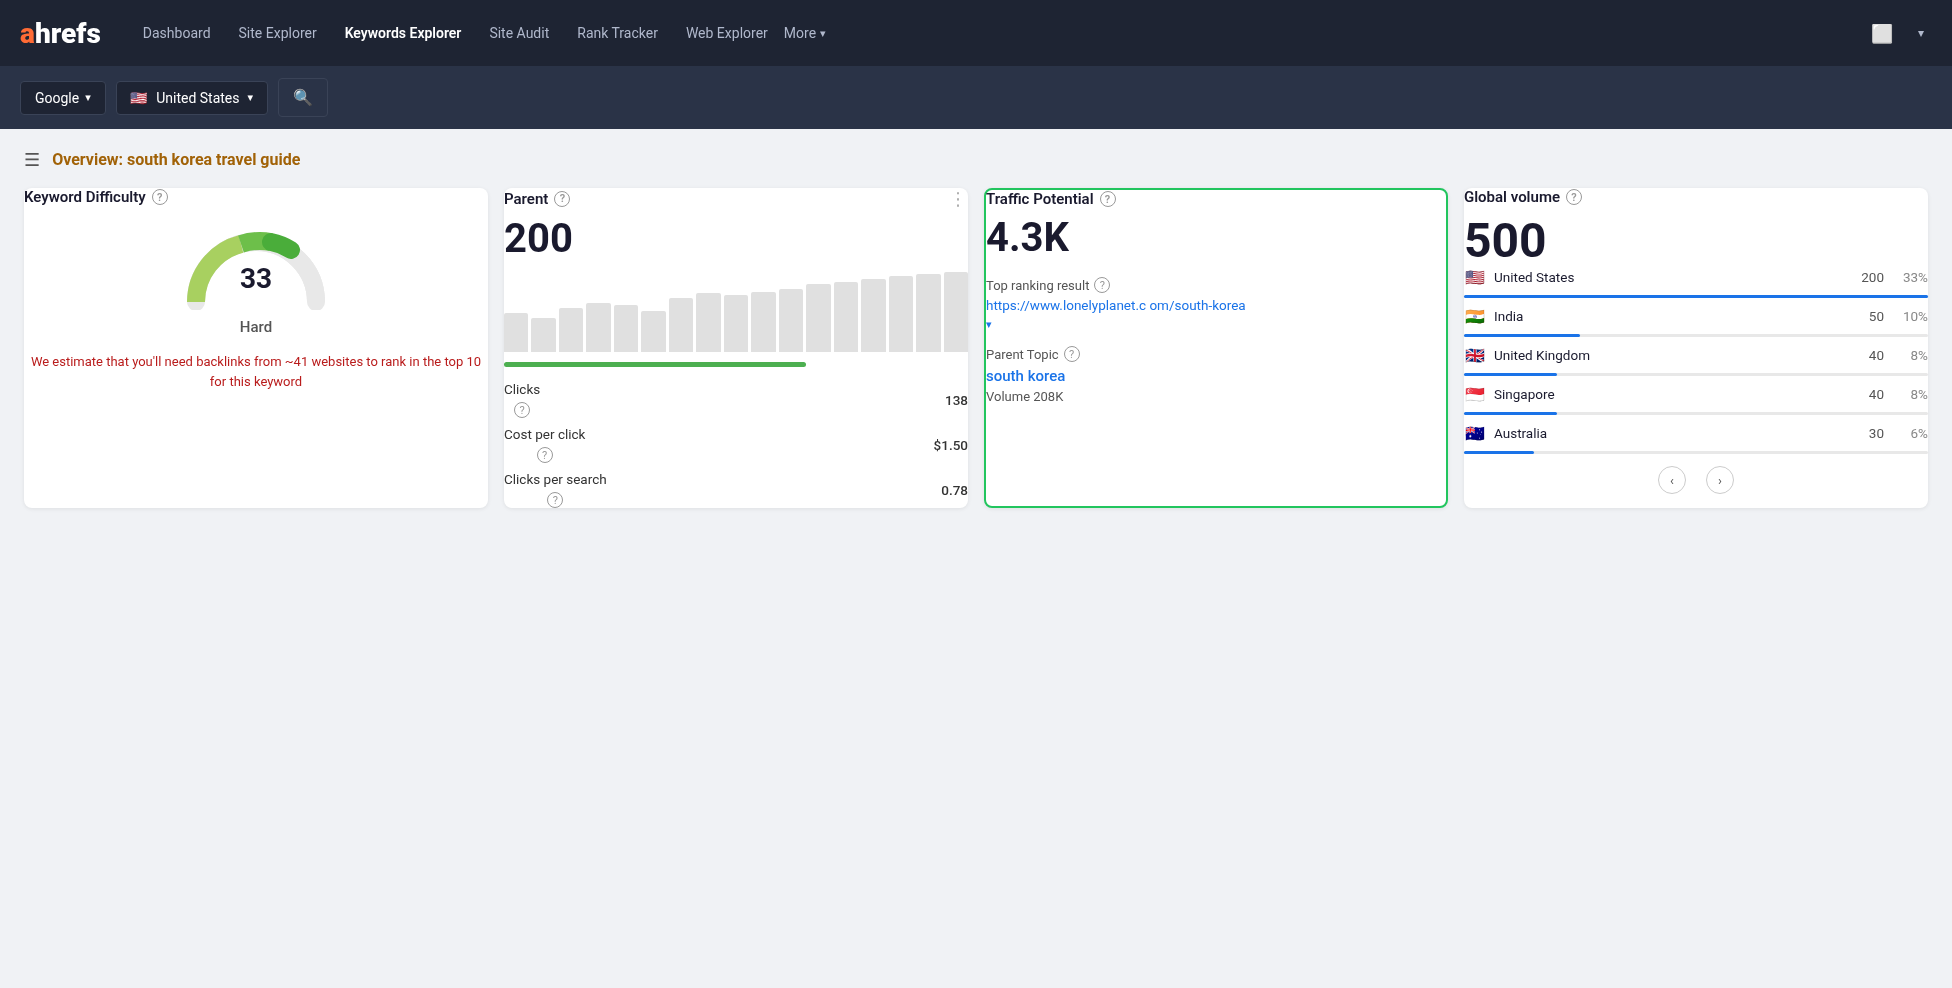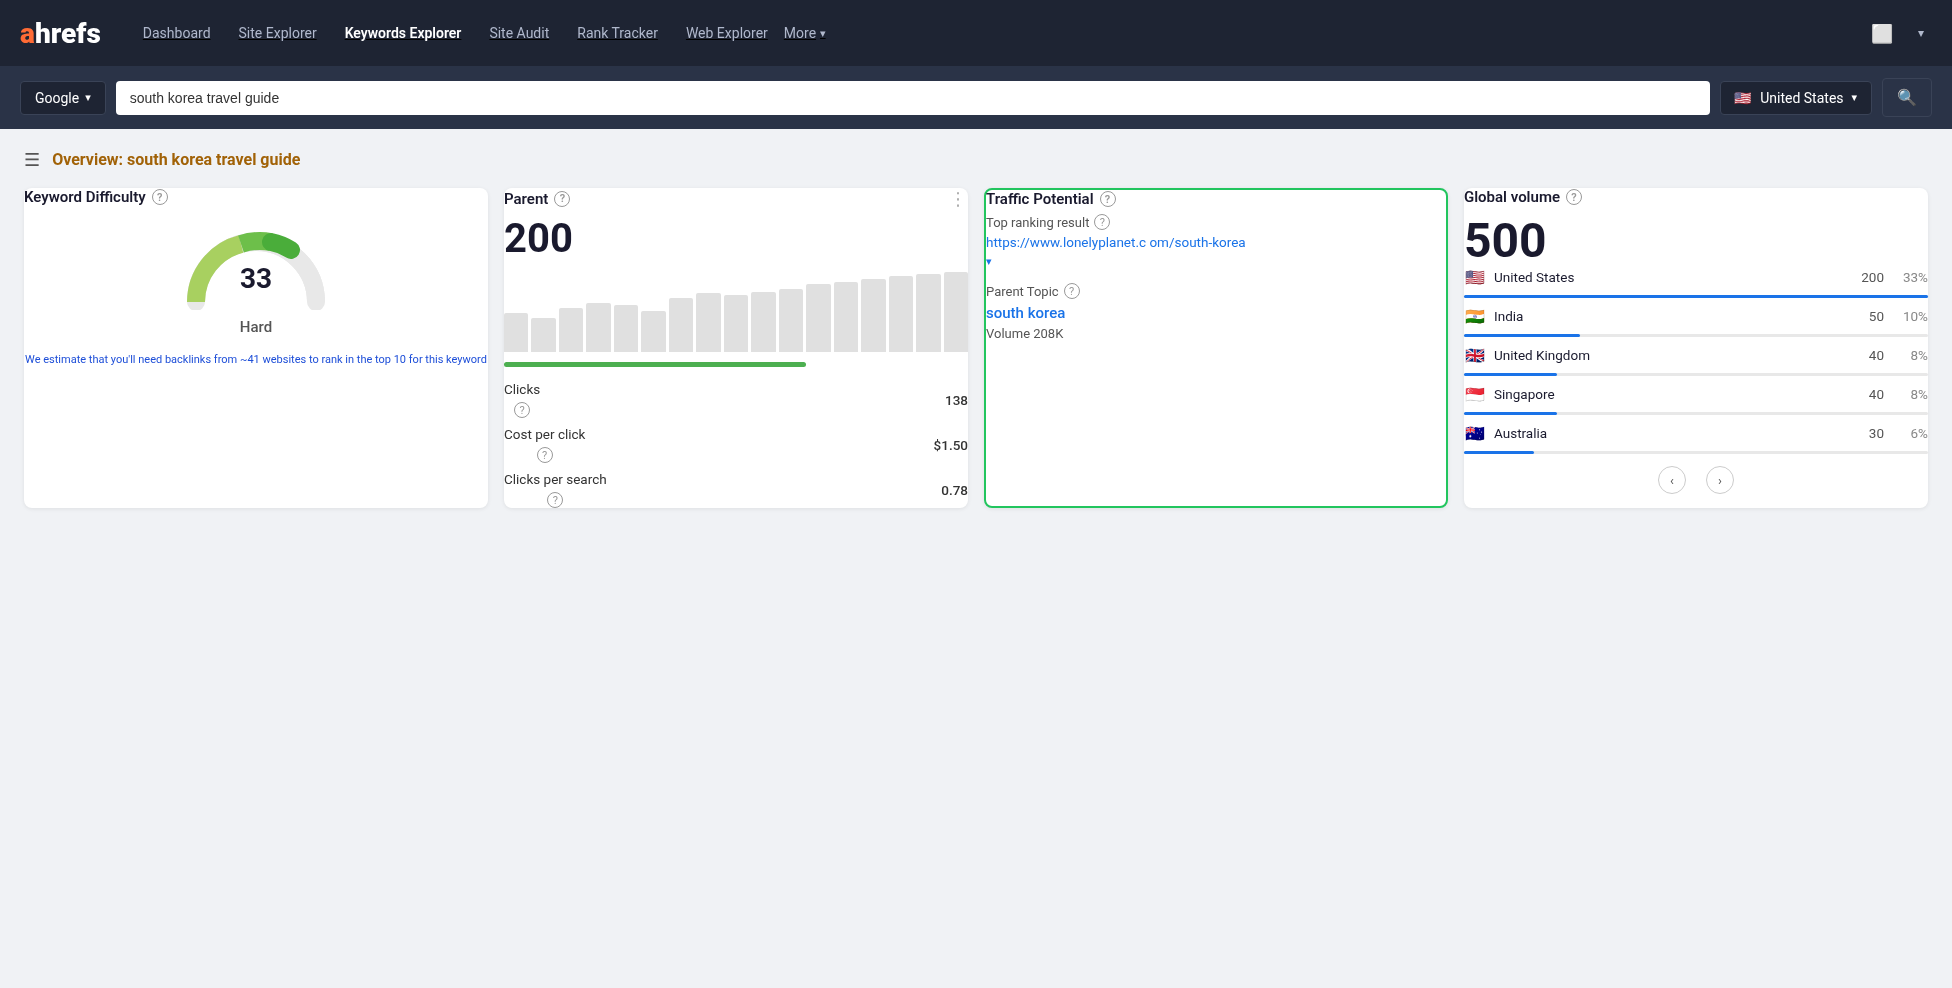--- a/index.html
+++ b/index.html
@@ -2,21 +2,21 @@
 <html><head>
   <meta charset="utf-8">
   <style>
     * { box-sizing: border-box; margin: 0; padding: 0; }
     body { font-family: -apple-system, BlinkMacSystemFont, 'Segoe UI', Roboto, sans-serif; background: #f0f2f5; }
 
     
     .nav { background: #1e2433; display: flex; align-items: center; padding: 0 20px; height: 66px; gap: 0; }
     .nav-logo { color: #ff6b35; font-size: 28px; font-weight: 900; margin-right: 30px; }
     .nav-logo span { color: white; }
-    .nav-links { display: flex; gap: 4px; flex: 1; align-items: center; text-decoration: underline; }
+    .nav-links { display: flex; gap: 4px; flex: 1; align-items: center; }
     .nav-link { color: #b0b8cc; font-size: 14px; padding: 6px 12px; cursor: pointer; text-decoration: none; border-radius: 4px; }
     .nav-link.active { color: white; font-weight: 600; }
     .nav-right { display: flex; align-items: center; gap: 8px; }
     .nav-icon-btn { color: #b0b8cc; cursor: pointer; font-size: 18px; padding: 4px 8px; }
     .nav-more { display: flex; align-items: center; gap: 4px; color: #b0b8cc; font-size: 14px; cursor: pointer; }
 
     
     .search-bar { background: #2a3347; padding: 12px 20px; display: flex; align-items: center; gap: 10px; }
     .search-engine { background: #1e2433; color: white; border: 1px solid #3a4357; padding: 8px 14px; border-radius: 4px; font-size: 14px; cursor: pointer; display: flex; align-items: center; gap: 6px; }
     .search-input { flex: 1; background: white; border: none; padding: 9px 14px; border-radius: 4px; font-size: 14px; color: #333; outline: none; }
@@ -39,21 +39,21 @@
 
     
     .card-header { display: flex; justify-content: space-between; align-items: center; margin-bottom: 6px; }
     .card-title { font-size: 15px; font-weight: 600; color: #1a1a2e; display: flex; align-items: center; gap: 6px; }
     .help-icon { width: 16px; height: 16px; border-radius: 50%; border: 1.5px solid #999; color: #999; font-size: 11px; display: inline-flex; align-items: center; justify-content: center; cursor: pointer; flex-shrink: 0; }
     .card-menu { color: #aaa; font-size: 18px; cursor: pointer; letter-spacing: 1px; }
 
     
     .kd-card .gauge-container { display: flex; justify-content: center; margin: 14px 0 8px; }
     .kd-label { text-align: center; font-size: 15px; color: #555; font-weight: 500; margin-top: 2px; }
-    .kd-desc { text-align: center; font-size: 11px; color: #1d4ed8; margin-top: 16px; line-height: 1.5; }
+    .kd-desc { text-align: center; font-size: 13px; color: #b91c1c; margin-top: 16px; line-height: 1.5; }
 
     
     .gauge-svg { width: 160px; height: 90px; }
 
     
     .vol-number { font-size: 40px; font-weight: 700; color: #1a1a2e; margin-bottom: 10px; }
     .vol-chart { display: flex; align-items: flex-end; gap: 3px; height: 80px; margin-bottom: 10px; }
     .vol-bar { background: #e0e0e0; border-radius: 2px 2px 0 0; flex: 1; }
     .vol-progress { height: 5px; background: #4caf50; border-radius: 3px; margin-bottom: 14px; width: 65%; }
     .vol-stats { display: flex; flex-direction: column; gap: 8px; }
@@ -110,21 +110,20 @@
       <span class="nav-icon-btn" style="font-size:12px;">▾</span>
     </div>
   </div>
 </nav>
 
 <div class="search-bar">
   <div class="search-engine">
     <span>Google</span>
     <span style="font-size:11px;">▾</span>
   </div>
-  <input class="search-input" type="text" value="south korea travel guide" style="">
   <div class="search-country">
     <span>🇺🇸</span>
     <span>United States</span>
     <span style="font-size:11px;">▾</span>
   </div>
   <button class="search-btn">🔍</button>
 </div>
 
 <div class="content">
 
@@ -214,20 +213,21 @@
       </div>
     </div>
 
     <div class="card highlighted">
       <div class="card-header">
         <div class="card-title">
           <span>Traffic Potential</span>
           <span class="help-icon">?</span>
         </div>
       </div>
+      <div class="tp-number">4.3K</div>
       <div class="tp-section">
         <div class="tp-section-label">
           <span>Top ranking result</span>
           <span class="help-icon">?</span>
         </div>
         <a class="tp-link" href="#">https://www.lonelyplanet.c om/south-korea</a>
         <span style="color:#1a73e8;font-size:11px;"> ▾</span>
       </div>
       <div class="tp-section">
         <div class="tp-section-label">

